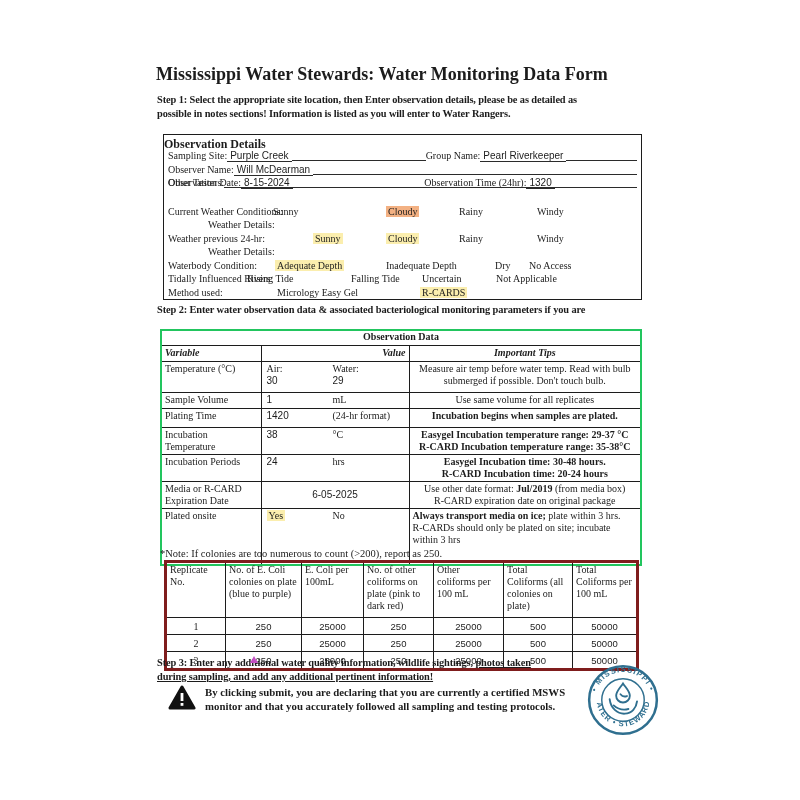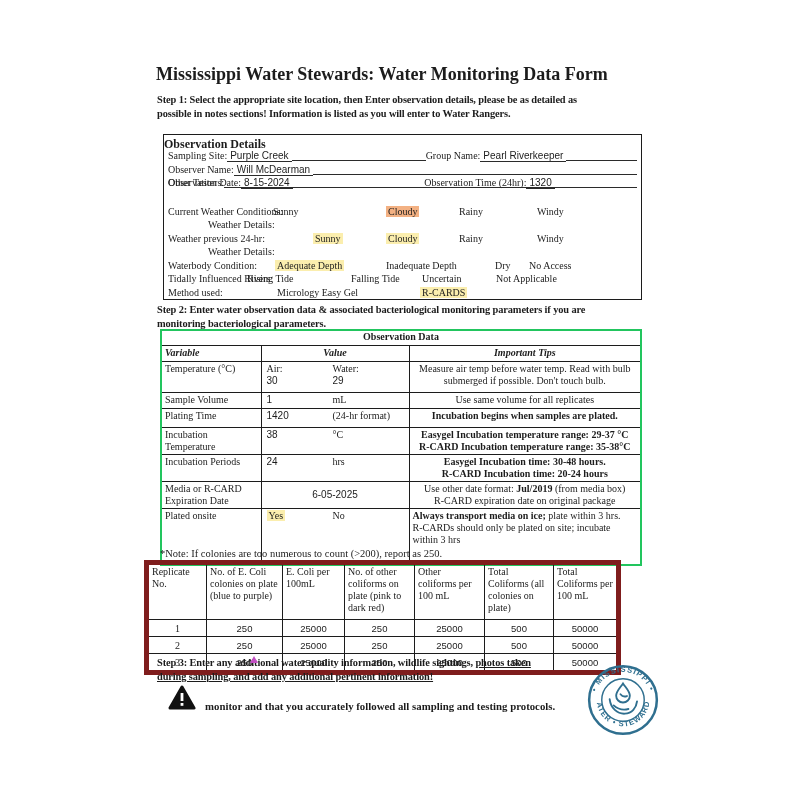--- a/index.html
+++ b/index.html
@@ -29,21 +29,21 @@
   .odt .thead{text-align:center;font-weight:700;padding:0}
   .vcell{padding:1px 0 1px 0 !important}
   .vflex{display:flex}
   .v1{width:66px;padding-left:5px}
   .v2{flex:1}
   .num{font-family:"Liberation Sans","DejaVu Sans",sans-serif}
   .tips{font-size:9.3px;text-align:center;line-height:1.25}
   .tips-left{text-align:left}
   .note{left:160px;top:548px;font-size:10.5px}
   
-  .rep{position:absolute;left:144px;top:560px;width:472px;border:5px solid #7f1d1d;table-layout:fixed}
+  .rep{position:absolute;left:164px;top:560px;width:472px;border:3px solid #7f1d1d;table-layout:fixed}
   .rep td{border:1px solid #1c1c1c;vertical-align:top}
   .rep .hd{font-size:10px;padding:1px 3px;line-height:1.2;height:52px}
   .rep .dc{text-align:center;font-size:9.5px;height:14px;
            font-family:"Liberation Sans","DejaVu Sans",sans-serif;vertical-align:middle}
   .rep .rn{font-family:"Liberation Serif","DejaVu Serif",serif;font-size:10px}
   
   .ul{text-decoration:underline}
   .caret{position:absolute;left:250px;top:656px;width:0;height:0;
          border-left:4px solid transparent;border-right:4px solid transparent;
          border-bottom:7px solid #c44fc4}
@@ -131,35 +131,34 @@
     </div>
 
     <div class="od-row" style="top:149.5px">
       <span class="opt" style="left:4px">Method used:</span>
       <span class="opt" style="left:113px">Micrology Easy Gel</span>
       <span class="opt hl-y" style="left:256px">R-CARDS</span>
     </div>
   </div>
 
   <div class="abs stepline" style="top:304px">Step 2: Enter water observation data &amp; associated bacteriological monitoring parameters if you are</div>
-  <div class="abs stepline" style="top:318px">monitoring bacteriological parameters.</div>
 
   <table class="odt">
     <colgroup>
         <col style="width:100px">
         <col style="width:148px">
         <col style="width:232px">
       </colgroup>
     <tbody>
         <tr style="height:15px">
           <td colspan="3" class="thead">Observation Data</td>
         </tr>
     <tr style="height:16px">
       <td class="b i">Variable</td>
-      <td class="b i" style="text-align:center">Value</td>
+      <td class="b i" style="text-align:right">Value</td>
       <td class="b i" style="text-align:center">Important Tips</td>
     </tr>
     <tr style="height:31px">
       <td>Temperature (°C)</td>
       <td class="vcell">
             <div class="vflex">
         <div class="v1">
           <div>Air:</div>
           <div class="num">30</div>
         </div>
@@ -301,20 +300,21 @@
     <span>Step 3: Enter any additional water quality information, wildlife sightings, </span><span class="ul">photos taken</span>
   </div>
   <div class="abs stepline ul" style="top:671px">during sampling, and add any additional pertinent information!</div>
   <div class="caret"></div>
 
   <svg class="abs" style="left:168px;top:685px" width="28" height="26" viewBox="0 0 28 26">
     <polygon points="14,2 26,23 2,23" fill="#111" stroke="#111" stroke-width="3" stroke-linejoin="round"></polygon>
     <rect x="12.6" y="8" width="2.8" height="8" fill="#fff"></rect>
     <rect x="12.6" y="18" width="2.8" height="2.8" fill="#fff"></rect>
   </svg>
+  <div class="abs submitline" style="top:686px">By clicking submit, you are declaring that you are currently a certified MSWS</div>
   <div class="abs submitline" style="top:700px">monitor and that you accurately followed all sampling and testing protocols.</div>
 
   <svg class="abs" style="left:587px;top:664px" width="72" height="72" viewBox="0 0 100 100">
     <circle cx="50" cy="50" r="47" fill="none" stroke="#2f6f8f" stroke-width="3.5"></circle>
     <circle cx="50" cy="50" r="29.5" fill="none" stroke="#2f6f8f" stroke-width="2"></circle>
     <path id="lg-top" d="M 11,50 A 39,39 0 0 1 89,50" fill="none"></path>
     <path id="lg-bot" d="M 13.5,50 A 36.5,36.5 0 0 0 86.5,50" fill="none"></path>
     <text font-family="Liberation Sans, sans-serif" font-size="10.5" font-weight="bold" fill="#2f6f8f" letter-spacing="1.6">
       <textPath href="#lg-top" startOffset="50%" text-anchor="middle">• MISSISSIPPI •</textPath>
     </text>

